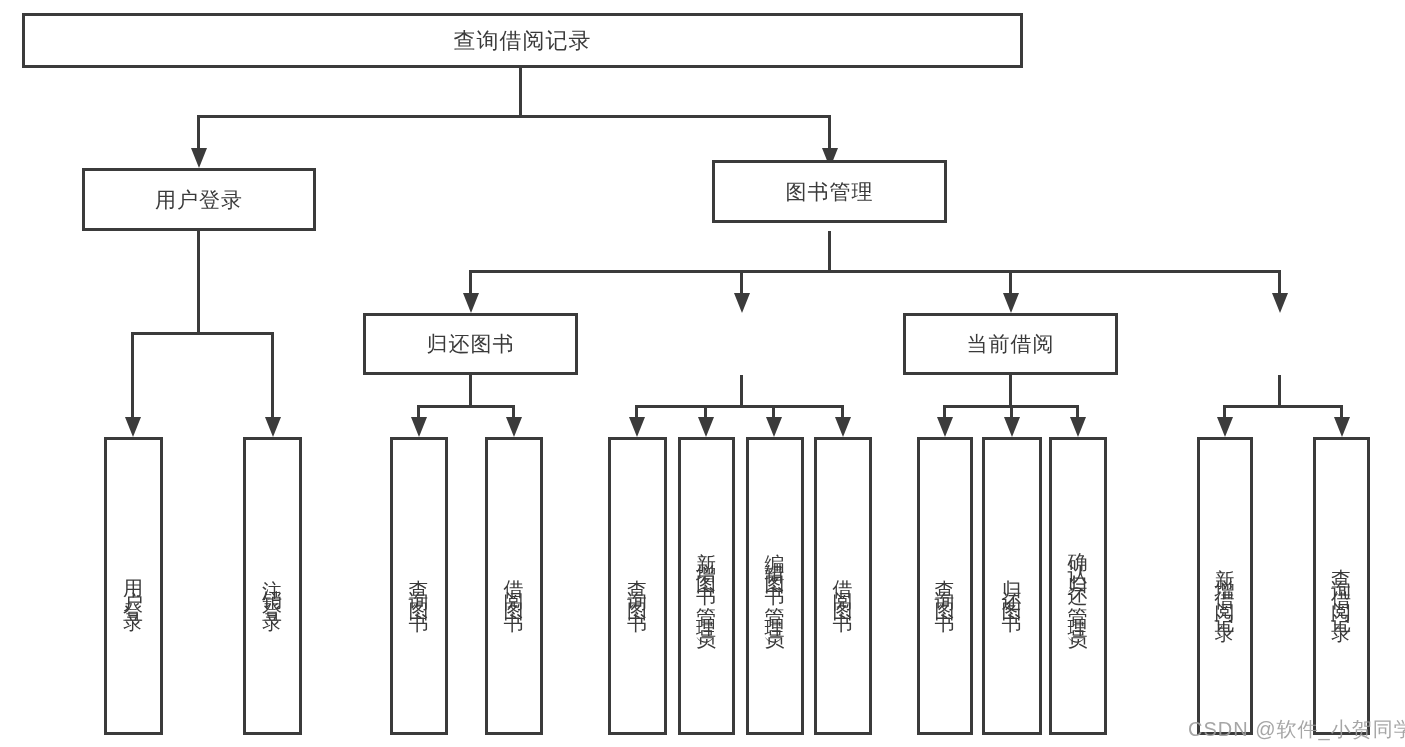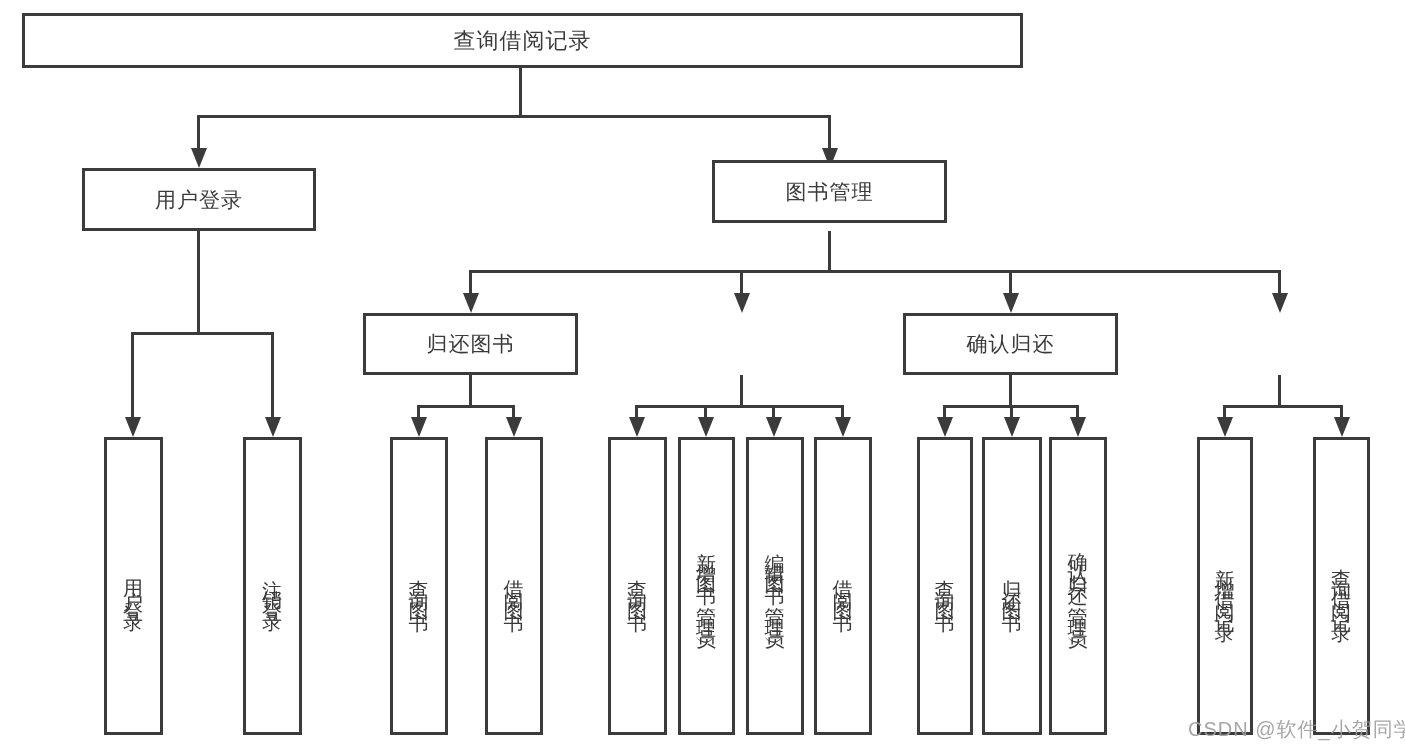--- a/index.html
+++ b/index.html
@@ -73,21 +73,21 @@
   <div class="ah" style="left:734px;top:293px;"></div>
   <div class="vl" style="left:1009px;top:270px;height:26px;"></div>
   <div class="ah" style="left:1003px;top:293px;"></div>
   <div class="vl" style="left:1278px;top:270px;height:26px;"></div>
   <div class="ah" style="left:1272px;top:293px;"></div>
 
   <div class="hbox" style="left:363px;top:313px;width:215px;height:62px;">
     <span>归还图书</span>
   </div>
   <div class="hbox" style="left:903px;top:313px;width:215px;height:62px;">
-    <span>确认归还</span>
+    <span>当前借阅</span>
   </div>
 
   <div class="vl" style="left:469px;top:375px;height:33px;"></div>
   <div class="hl" style="left:417px;top:405px;width:98px;"></div>
   <div class="vl" style="left:417px;top:405px;height:17px;"></div>
   <div class="ah" style="left:411px;top:417px;"></div>
   <div class="vl" style="left:512px;top:405px;height:17px;"></div>
   <div class="ah" style="left:506px;top:417px;"></div>
 
   <div class="vl" style="left:740px;top:375px;height:33px;"></div>

